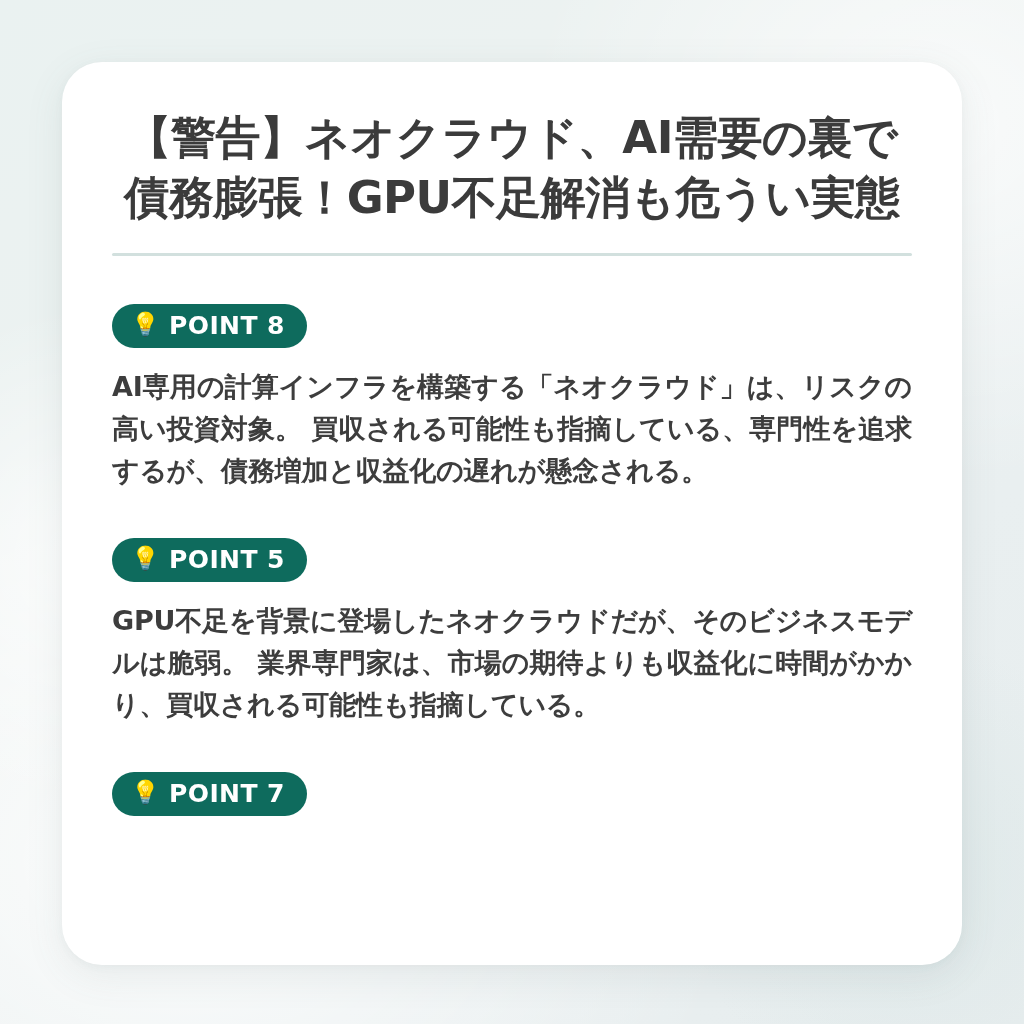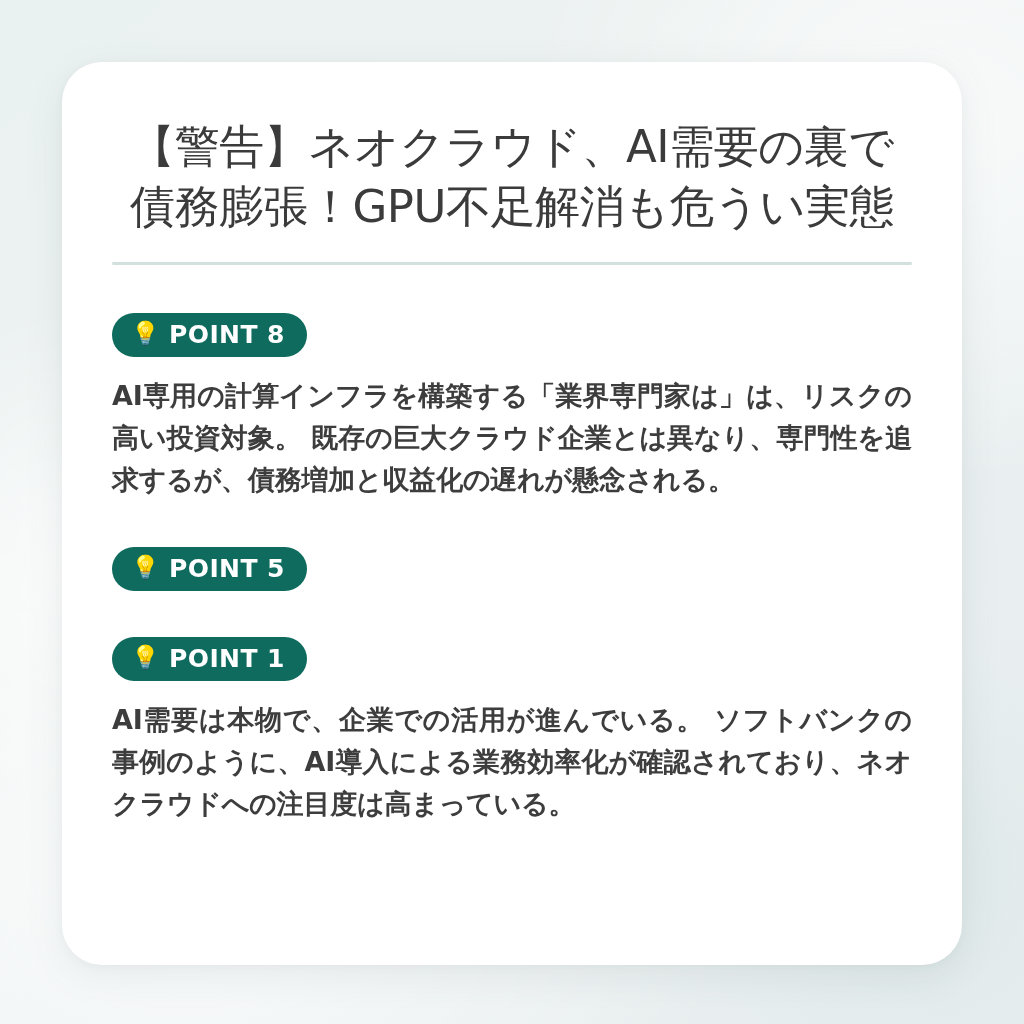--- a/index.html
+++ b/index.html
@@ -52,25 +52,25 @@
     width: 900px;
     min-height: 903px;
     box-sizing: border-box;
     background: #ffffff;
     border-radius: 40px;
     padding: 42px 50px 40px 50px;
     box-shadow: 0 10px 38px rgba(90,110,110,0.10), 0 2px 8px rgba(90,110,110,0.05);
   }
 
   #title {
-    margin: 13px;
+    margin: 4px;
     padding: 0 4px;
     font-size: 45px;
     line-height: 1.34;
-    font-weight: 400;
+    font-weight: 700;
     letter-spacing: -0.5px;
     color: #3b3b3b;
     text-align: center;
     font-family: "DejaVu Sans", "Liberation Sans", sans-serif;
   }
 
   #title-divider {
     height: 3px;
     background: #d2e0de;
     border: 0;
@@ -131,32 +131,32 @@
 
     <h1 id="title">【警告】ネオクラウド、AI需要の裏で債務膨張！GPU不足解消も危うい実態</h1>
 
     <hr id="title-divider">
 
     <div class="point-block">
       <div class="badge">
         <span class="bulb">💡</span>
         <span class="badge-label">POINT 8</span>
       </div>
-      <p class="point-body">AI専用の計算インフラを構築する「業界専門家は」は、リスクの高い投資対象。 既存の巨大クラウド企業とは異なり、専門性を追求するが、債務増加と収益化の遅れが懸念される。</p>
+      <p class="point-body">AI専用の計算インフラを構築する「ネオクラウド」は、リスクの高い投資対象。 買収される可能性も指摘している、専門性を追求するが、債務増加と収益化の遅れが懸念される。</p>
     </div>
 
     <div class="point-block">
       <div class="badge">
         <span class="bulb">💡</span>
         <span class="badge-label">POINT 5</span>
       </div>
+      <p class="point-body">GPU不足を背景に登場したネオクラウドだが、そのビジネスモデルは脆弱。 業界専門家は、市場の期待よりも収益化に時間がかかり、買収される可能性も指摘している。</p>
     </div>
 
     <div class="point-block">
       <div class="badge">
         <span class="bulb">💡</span>
-        <span class="badge-label">POINT 1</span>
+        <span class="badge-label">POINT 7</span>
       </div>
-      <p class="point-body">AI需要は本物で、企業での活用が進んでいる。 ソフトバンクの事例のように、AI導入による業務効率化が確認されており、ネオクラウドへの注目度は高まっている。</p>
     </div>
 
   </div>
 </div>
 
 </body></html>

